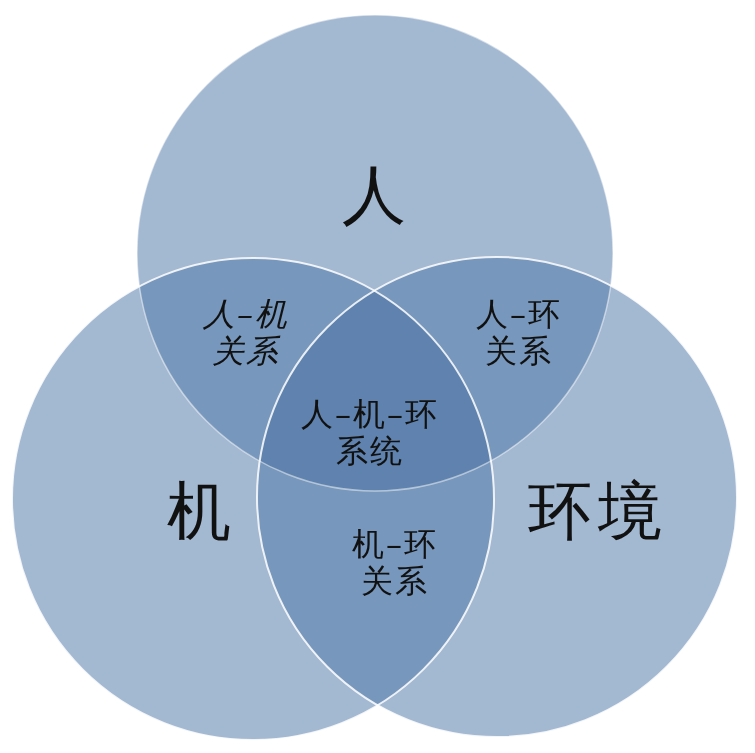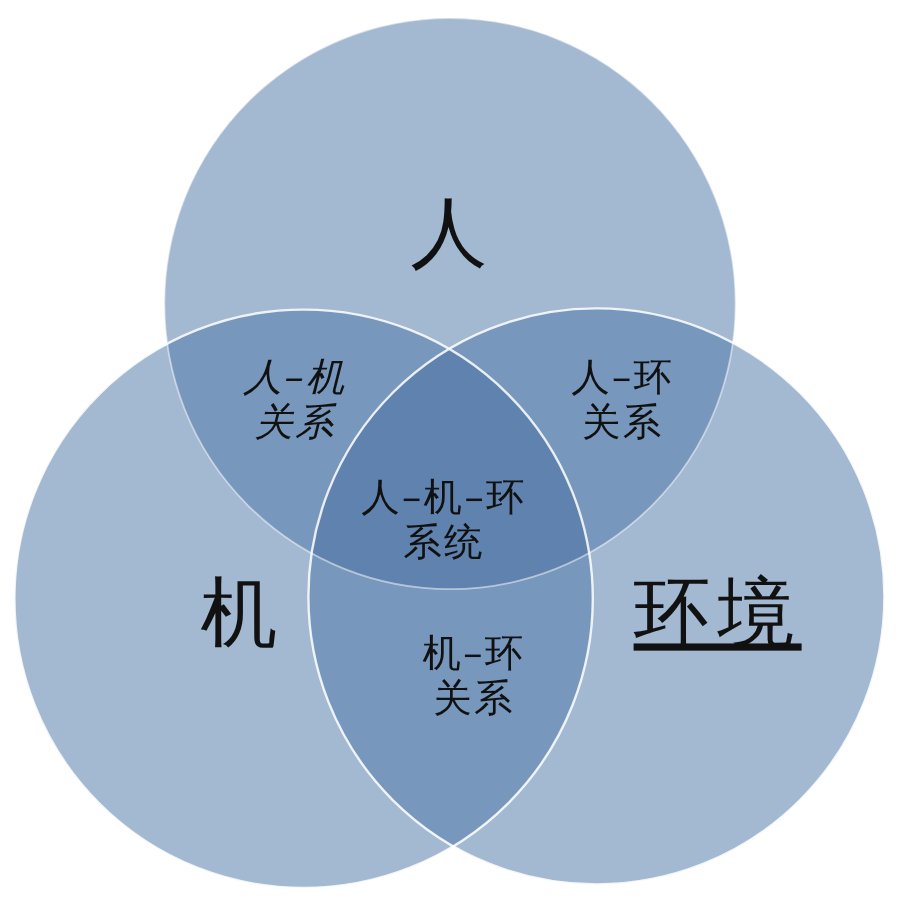--- a/index.html
+++ b/index.html
@@ -73,21 +73,21 @@
     </g>
   </g>
 
   <circle cx="253" cy="499" r="241" fill="none" stroke="#ffffff" stroke-opacity="0.85" stroke-width="2"></circle>
   <circle cx="497" cy="497" r="240" fill="none" stroke="#ffffff" stroke-opacity="0.85" stroke-width="2"></circle>
   <circle cx="375" cy="253" r="238" fill="none" stroke="#ffffff" stroke-opacity="0.5" stroke-width="1.5"></circle>
 </svg>
 
 <div class="lbl big" style="left:377px; top:196px;">人</div>
 <div class="lbl big" style="left:202px; top:512px;">机</div>
-<div class="lbl big" style="left:598px; top:512px;text-decoration:underline;">环境</div>
+<div class="lbl big" style="left:598px; top:512px;">环境</div>
 
 <div class="lbl small" style="left:246px; top:333px;font-style:italic;">
   <span>人–机</span>
   <span>关系</span>
 </div>
 <div class="lbl small" style="left:519px; top:333px;">
   <span>人–环</span>
   <span>关系</span>
 </div>
 <div class="lbl small" style="left:370px; top:433px;">

